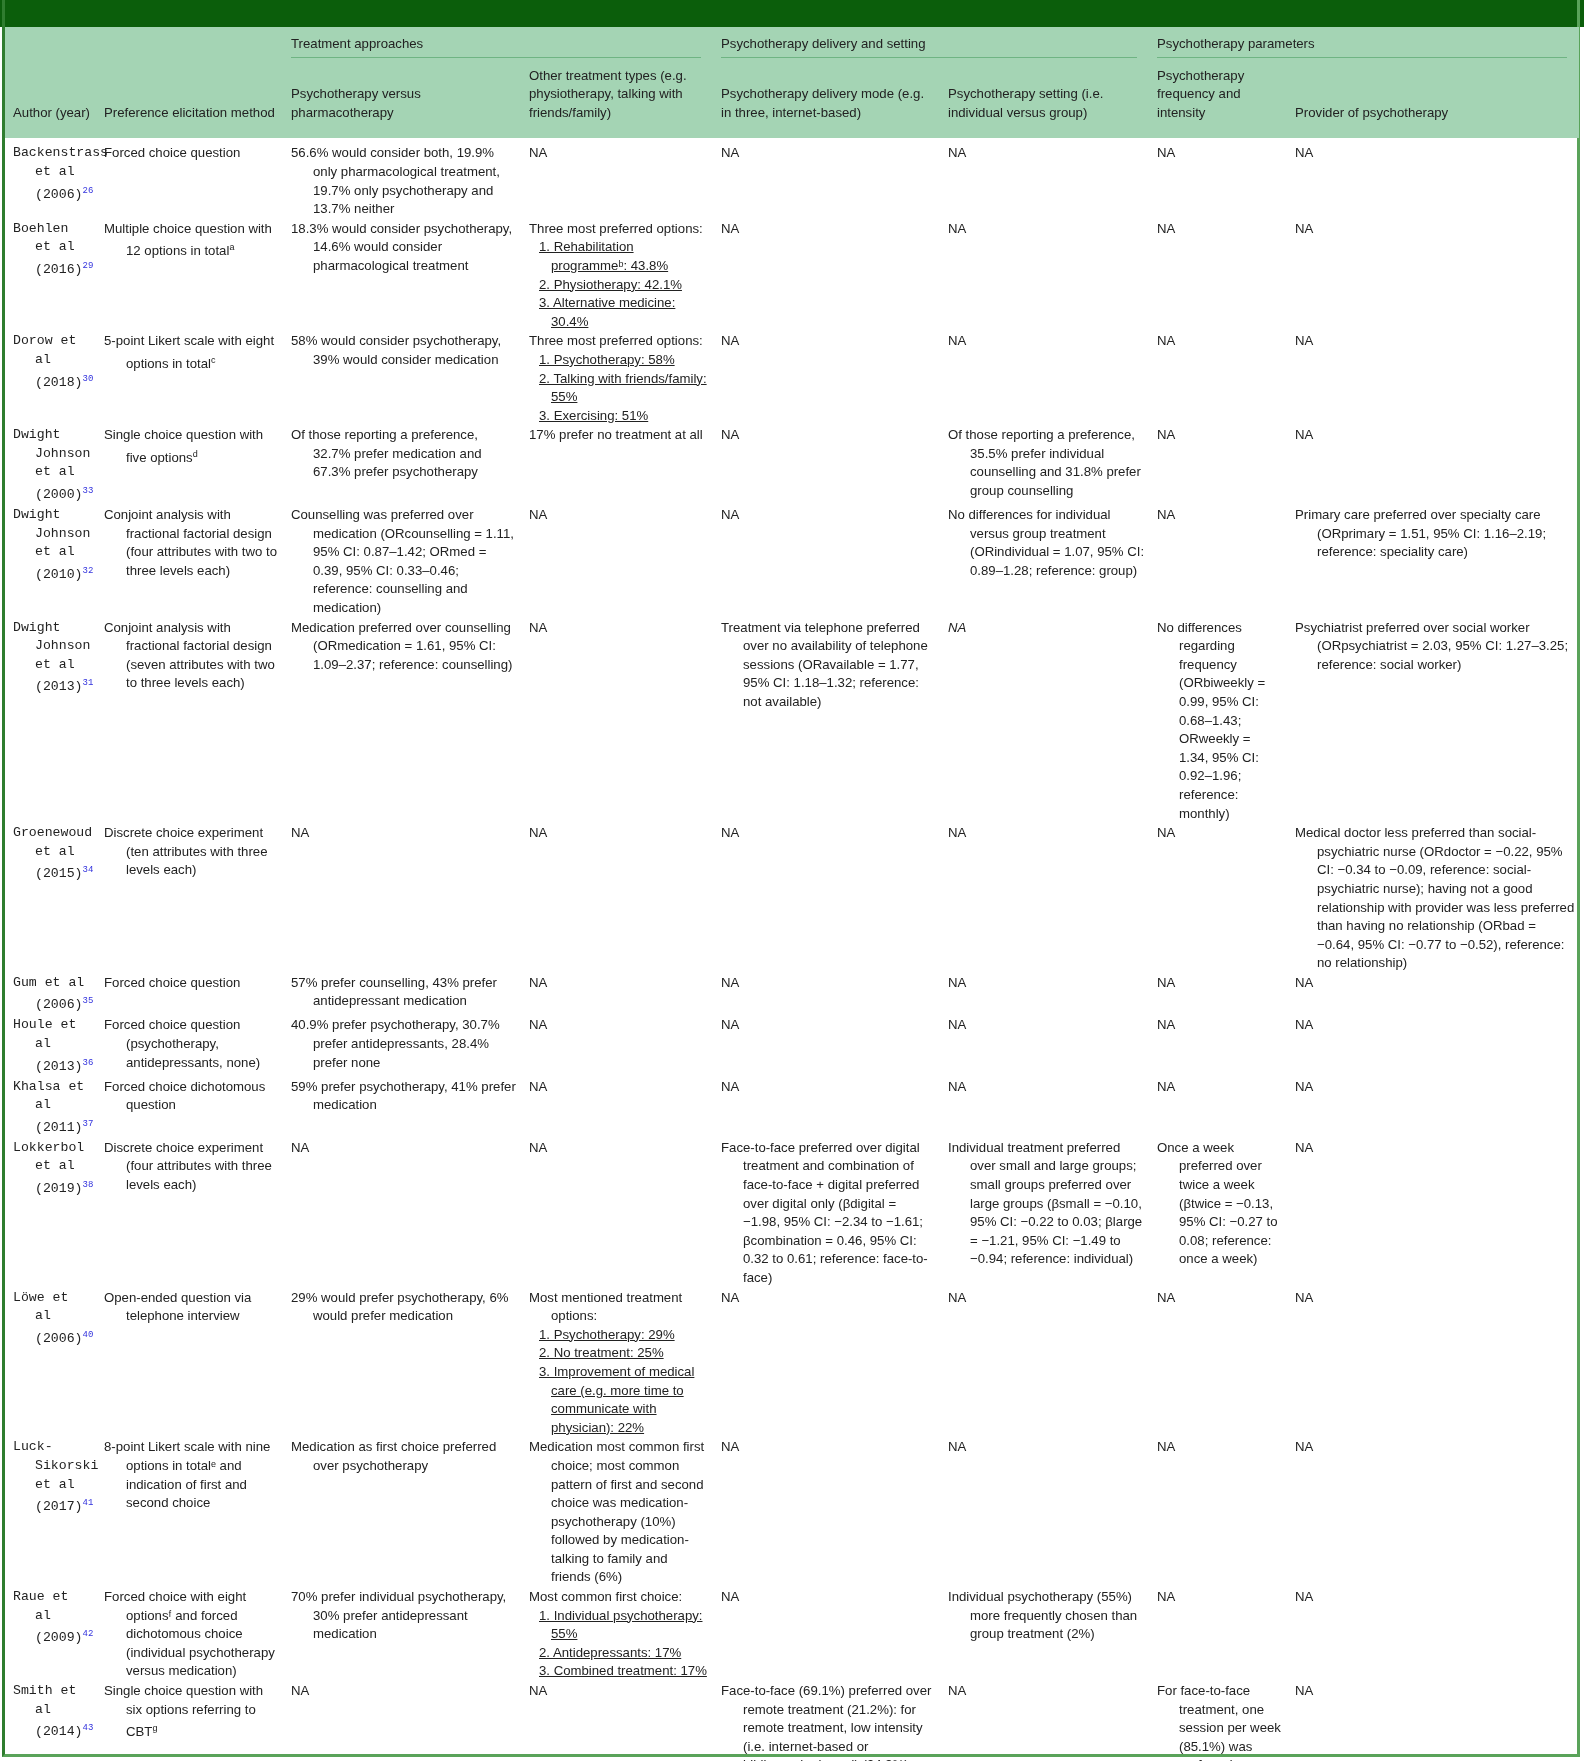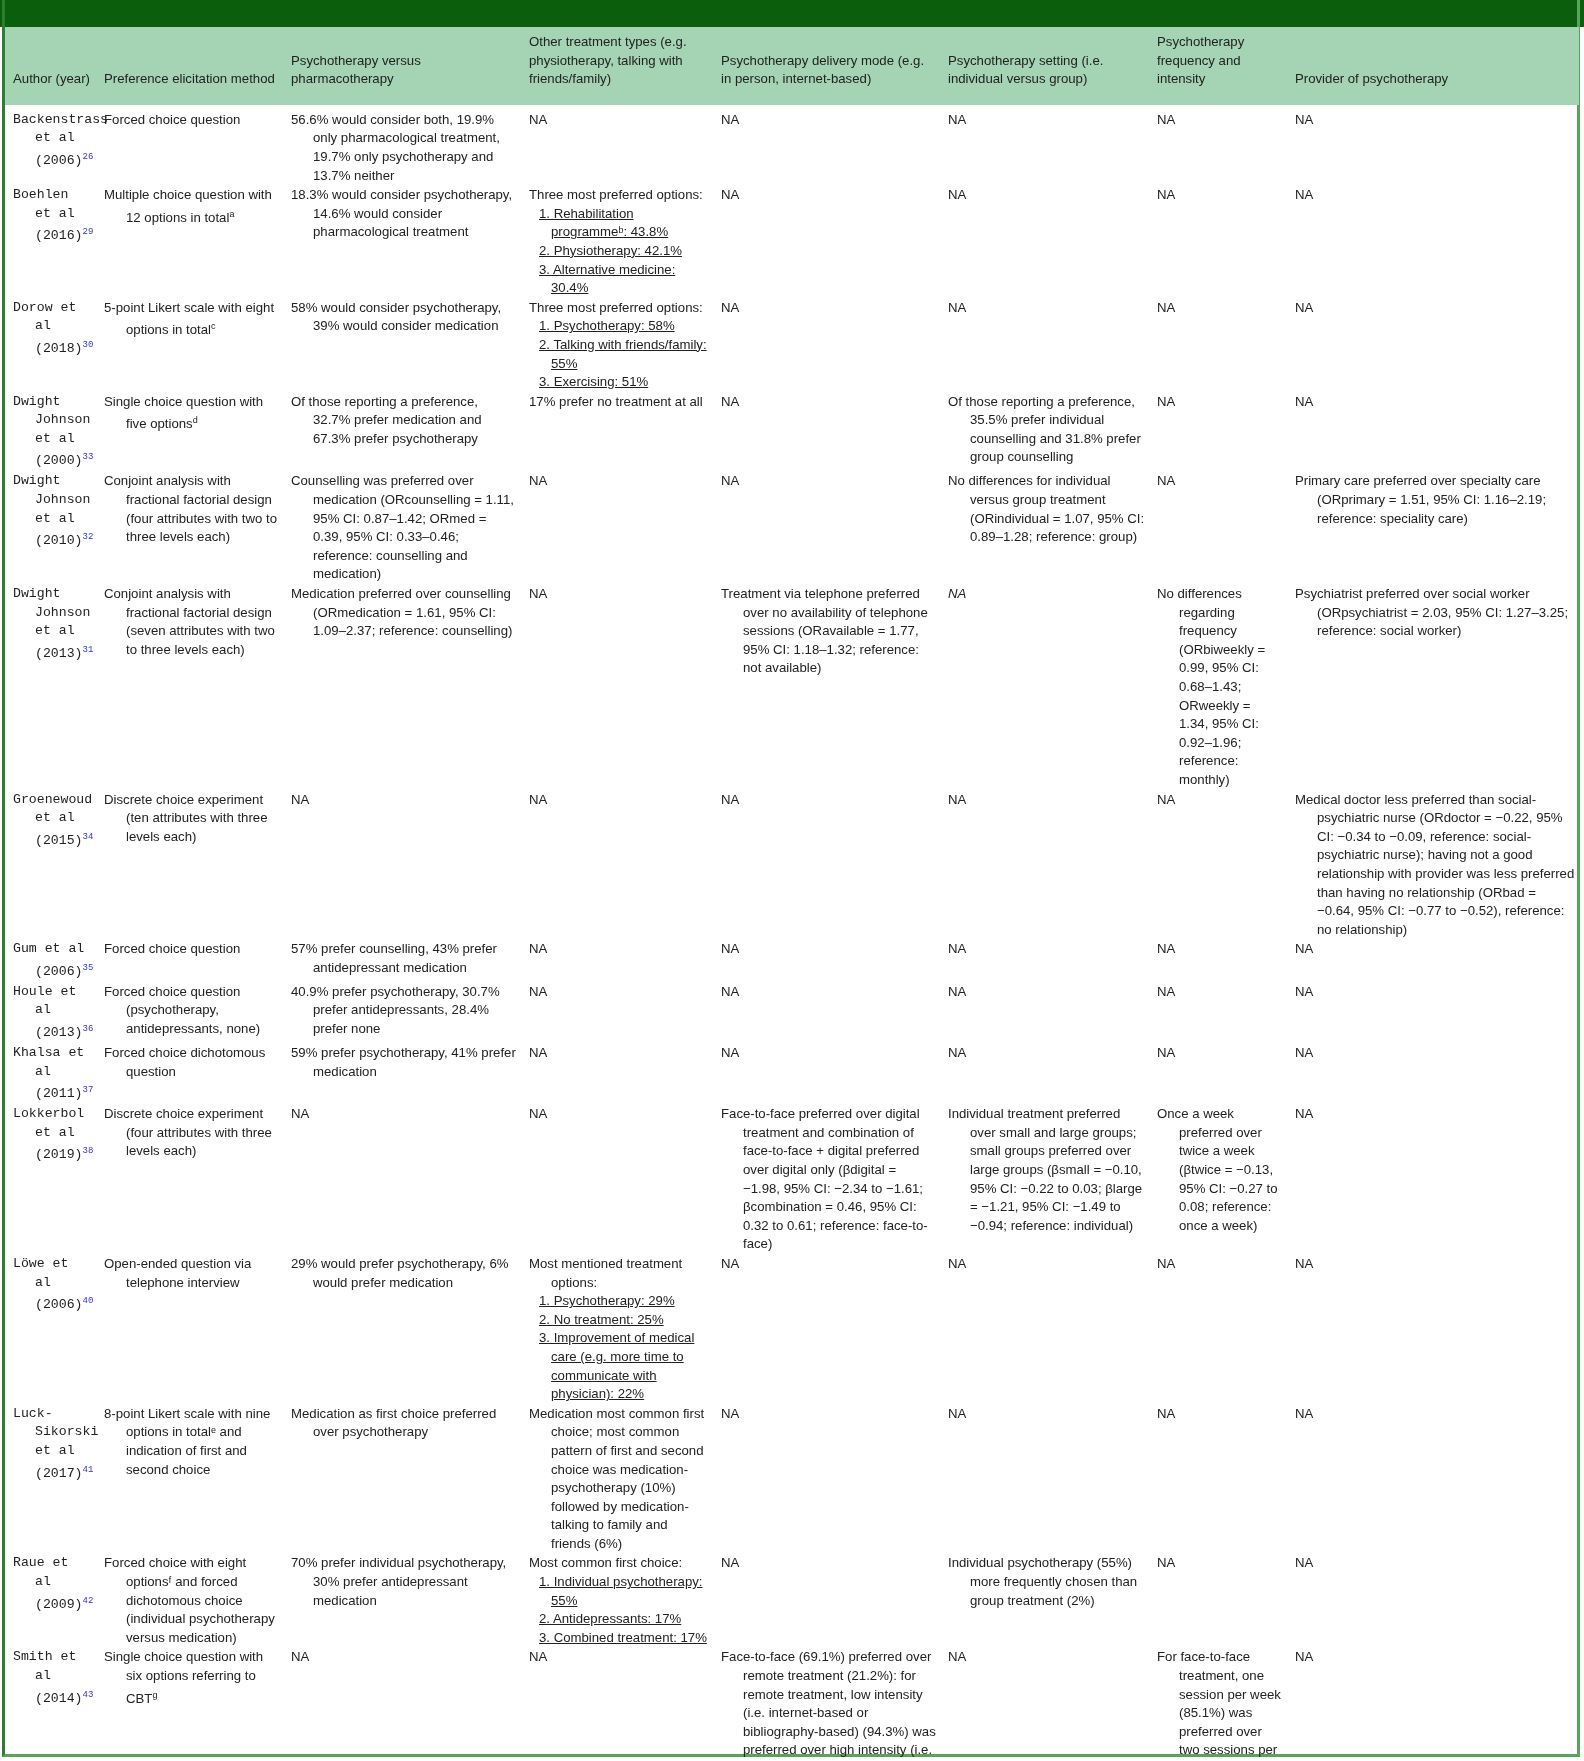--- a/index.html
+++ b/index.html
@@ -34,25 +34,38 @@
       <col style="width:187px">
       <col style="width:238px">
       <col style="width:192px">
     <col style="width:227px">
       <col style="width:209px">
       <col style="width:138px">
       <col style="width:292px">
   </colgroup>
   <thead>
     <tr>
+      <th></th>
+        <th></th>
+      <th class="group" colspan="2">
+          <span>Treatment approaches</span>
+        </th>
+      <th class="group" colspan="2">
+          <span>Psychotherapy delivery and setting</span>
+        </th>
+      <th class="group" colspan="2">
+          <span>Psychotherapy parameters</span>
+        </th>
+    </tr>
+    <tr>
       <th class="sub">Author (year)</th>
       <th class="sub">Preference elicitation method</th>
       <th class="sub">Psychotherapy versus pharmacotherapy</th>
       <th class="sub">Other treatment types (e.g. physiotherapy, talking with friends/family)</th>
-      <th class="sub">Psychotherapy delivery mode (e.g. in person, internet-based)</th>
+      <th class="sub">Psychotherapy delivery mode (e.g. in three, internet-based)</th>
       <th class="sub">Psychotherapy setting (i.e. individual versus group)</th>
       <th class="sub">Psychotherapy frequency and intensity</th>
       <th class="sub">Provider of psychotherapy</th>
     </tr>
   </thead>
   <tbody id="tbody">
       <tr>
         <td class="author">
           <span class="hang"><span>Backenstrass et al (2006)</span><sup class="ref">26</sup></span>
         </td>

